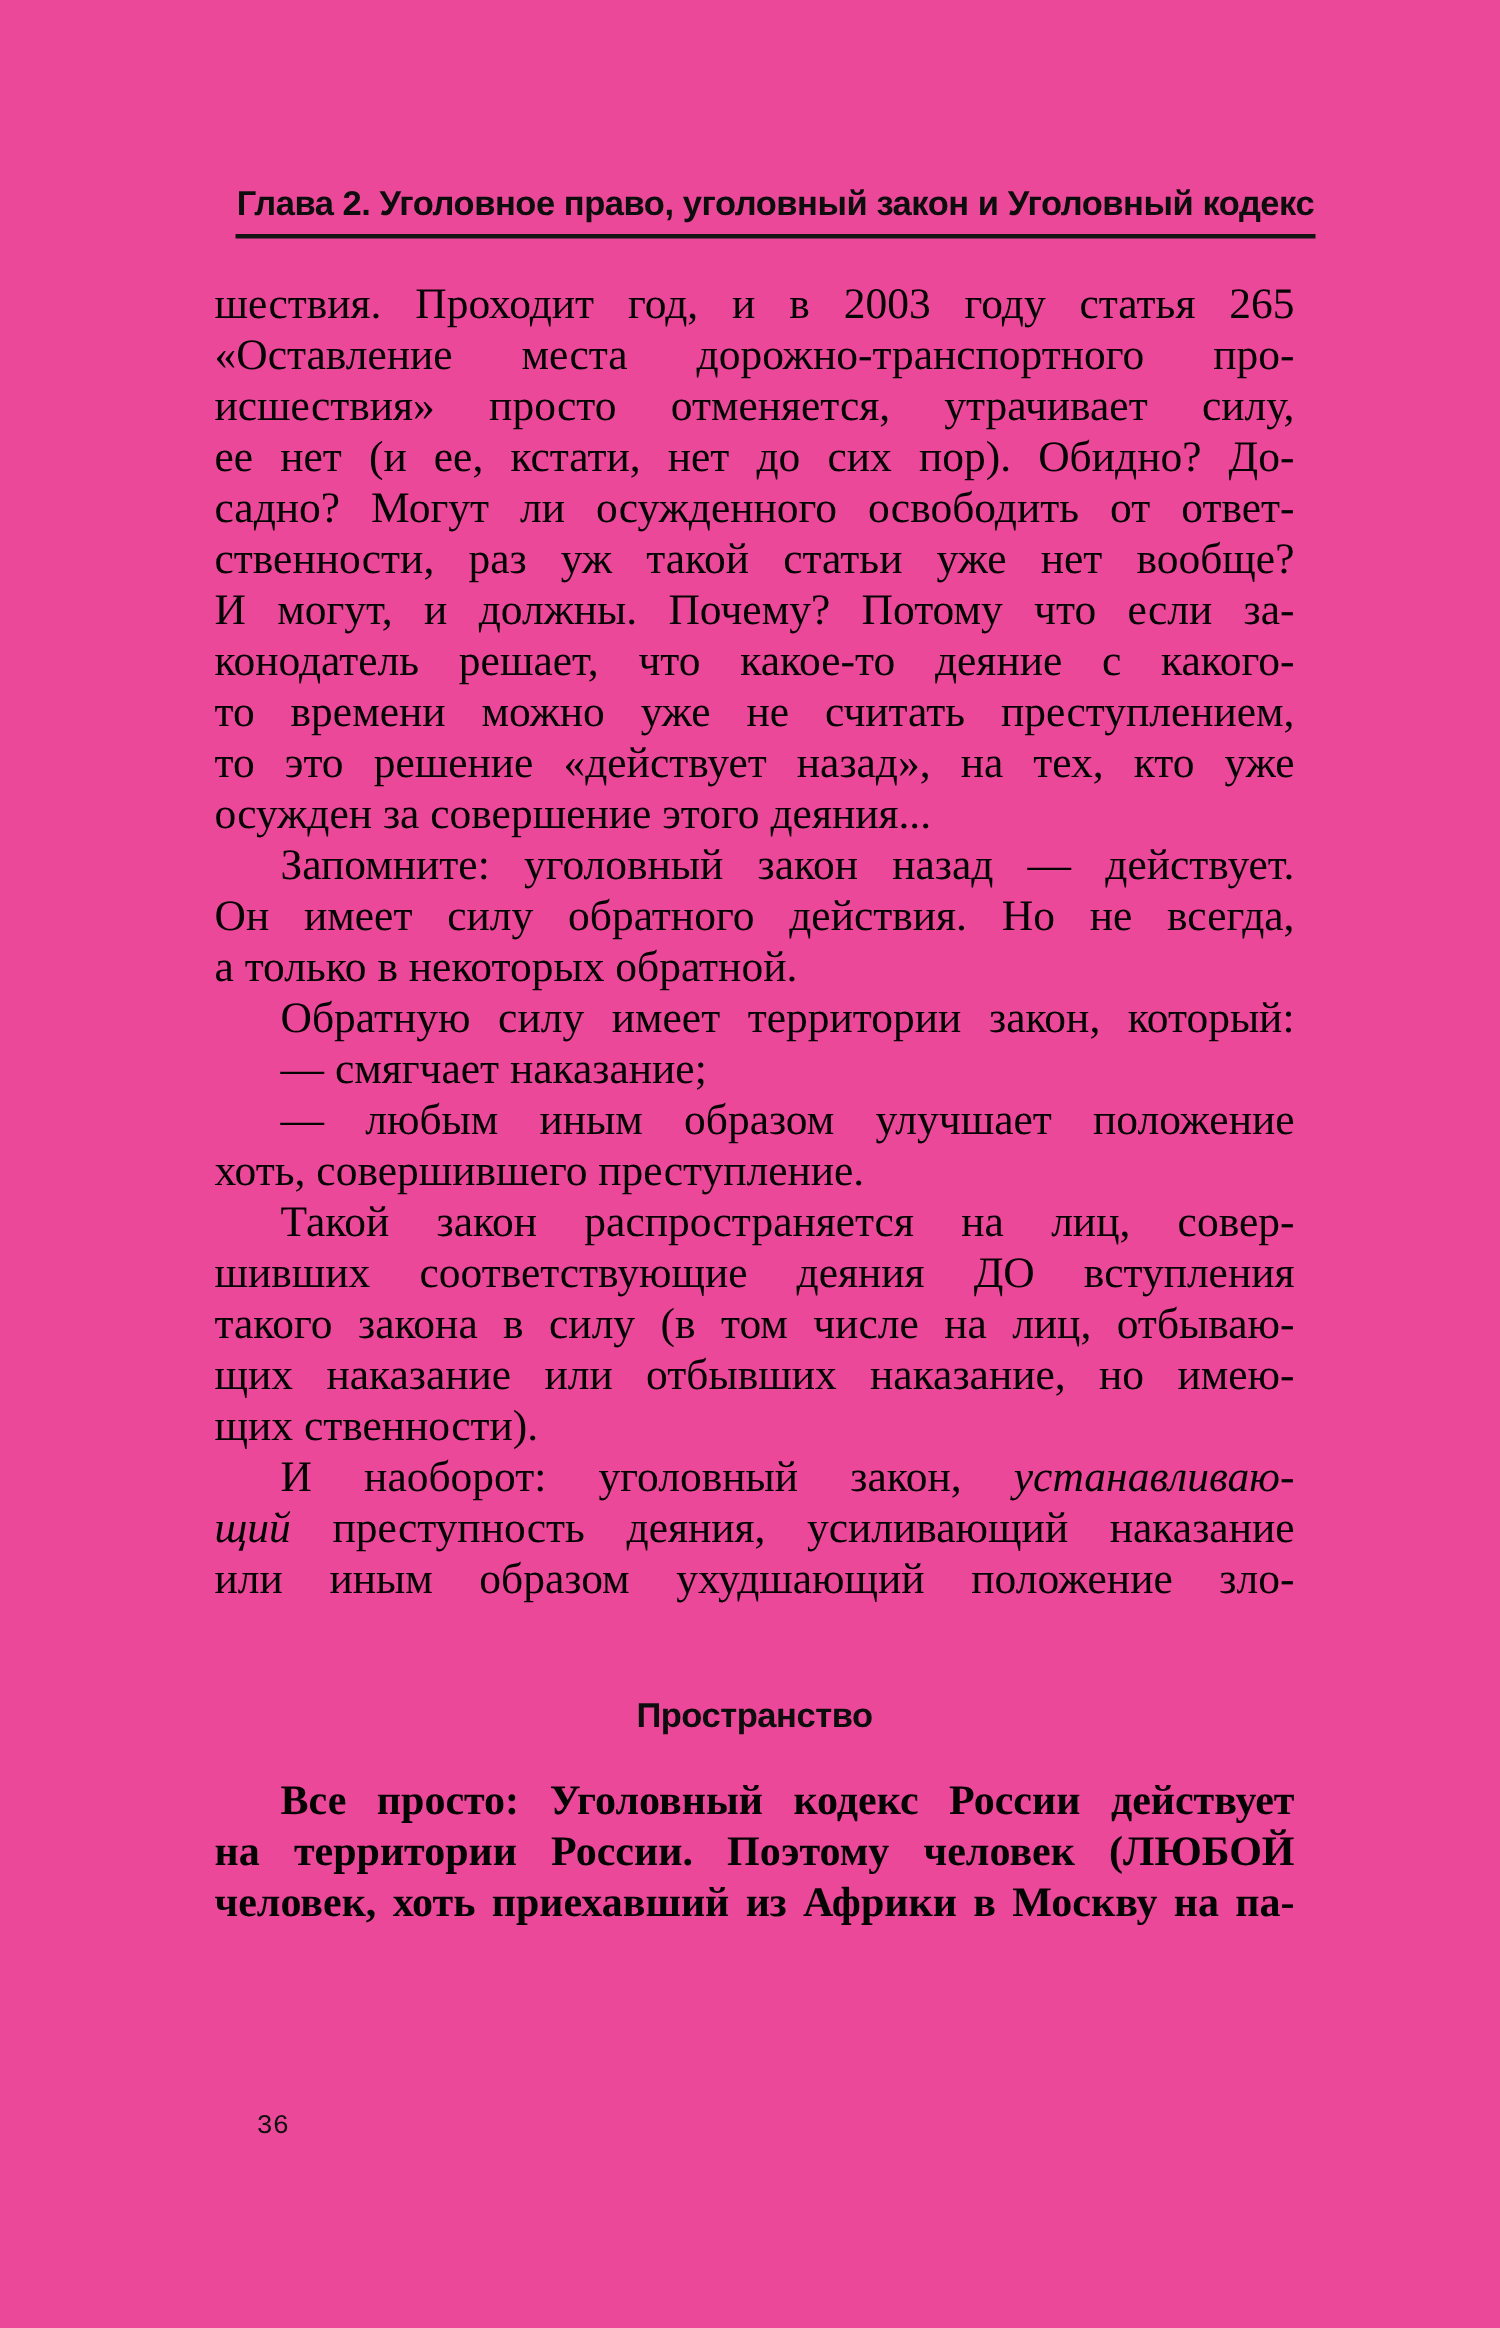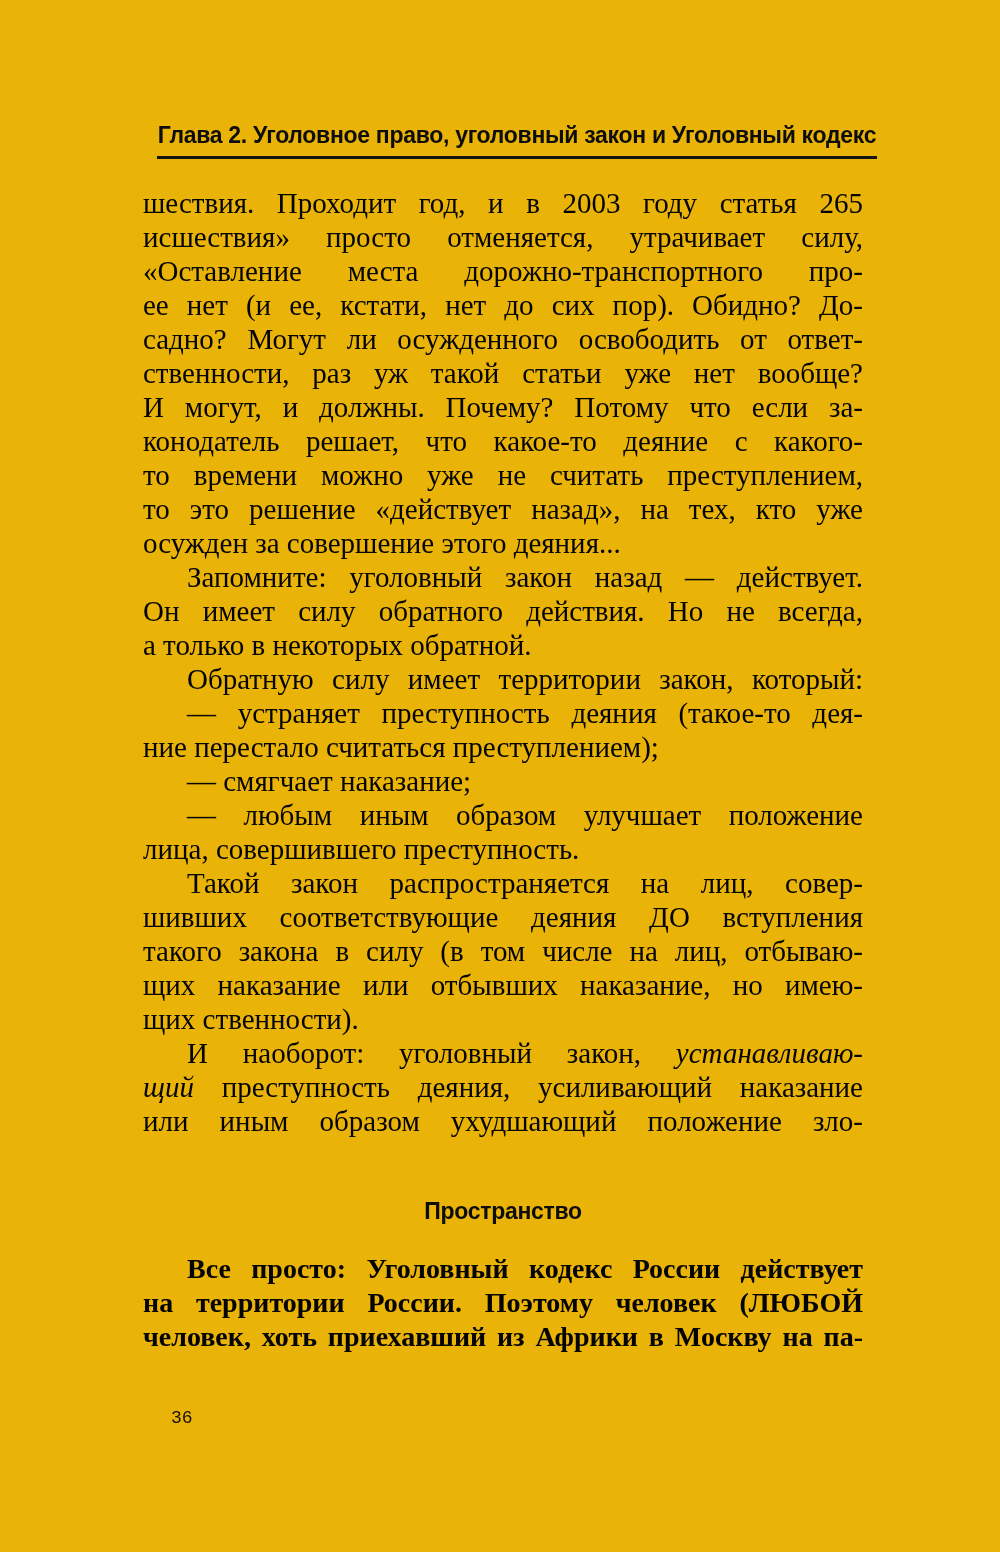--- a/index.html
+++ b/index.html
@@ -4,21 +4,21 @@
 <style>
   html, body {
     margin: 0;
     padding: 0;
     background: #ffffff;
   }
   .page {
     position: relative;
     width: 1000px;
     height: 1552px;
-    background: #eab308;
+    background: #ec4899;
     color: #000000;
     overflow: hidden;
   }
   .running-head {
     position: absolute;
     left: 157px;
     top: 122px;
     width: 720px;
     text-align: center;
     font-family: "Liberation Sans", sans-serif;
@@ -89,49 +89,45 @@
 </head>
 <body>
 
 <div class="page">
   <div class="running-head">Глава 2. Уголовное право, уголовный закон и Уголовный кодекс</div>
   <div class="header-rule"></div>
 
   <main class="page-body" id="page-body">
       <div class="paragraph">
         <div class="line just"><span>шествия. Проходит год, и в 2003 году статья 265</span></div>
+        <div class="line just"><span>«Оставление места дорожно-транспортного про-</span></div>
         <div class="line just"><span>исшествия» просто отменяется, утрачивает силу,</span></div>
-        <div class="line just"><span>«Оставление места дорожно-транспортного про-</span></div>
         <div class="line just"><span>ее нет (и ее, кстати, нет до сих пор). Обидно? До-</span></div>
         <div class="line just"><span>садно? Могут ли осужденного освободить от ответ-</span></div>
         <div class="line just"><span>ственности, раз уж такой статьи уже нет вообще?</span></div>
         <div class="line just"><span>И могут, и должны. Почему? Потому что если за-</span></div>
         <div class="line just"><span>конодатель решает, что какое-то деяние с какого-</span></div>
         <div class="line just"><span>то времени можно уже не считать преступлением,</span></div>
         <div class="line just"><span>то это решение «действует назад», на тех, кто уже</span></div>
         <div class="line"><span>осужден за совершение этого деяния...</span></div>
       </div>
       <div class="paragraph">
         <div class="line just indent"><span>Запомните: уголовный закон назад — действует.</span></div>
         <div class="line just"><span>Он имеет силу обратного действия. Но не всегда,</span></div>
         <div class="line"><span>а только в некоторых обратной.</span></div>
       </div>
       <div class="paragraph">
         <div class="line just indent"><span>Обратную силу имеет территории закон, который:</span></div>
       </div>
       <div class="paragraph">
-        <div class="line just indent"><span>— устраняет преступность деяния (такое-то дея-</span></div>
-        <div class="line"><span>ние перестало считаться преступлением);</span></div>
-      </div>
-      <div class="paragraph">
         <div class="line indent"><span>— смягчает наказание;</span></div>
       </div>
       <div class="paragraph">
         <div class="line just indent"><span>— любым иным образом улучшает положение</span></div>
-        <div class="line"><span>лица, совершившего преступность.</span></div>
+        <div class="line"><span>хоть, совершившего преступление.</span></div>
       </div>
       <div class="paragraph">
         <div class="line just indent"><span>Такой закон распространяется на лиц, совер-</span></div>
         <div class="line just"><span>шивших соответствующие деяния ДО вступления</span></div>
         <div class="line just"><span>такого закона в силу (в том числе на лиц, отбываю-</span></div>
         <div class="line just"><span>щих наказание или отбывших наказание, но имею-</span></div>
         <div class="line"><span>щих ственности).</span></div>
       </div>
       <div class="paragraph">
         <div class="line just indent"><span>И наоборот: уголовный закон, </span><span class="italic">устанавливаю-</span></div>

